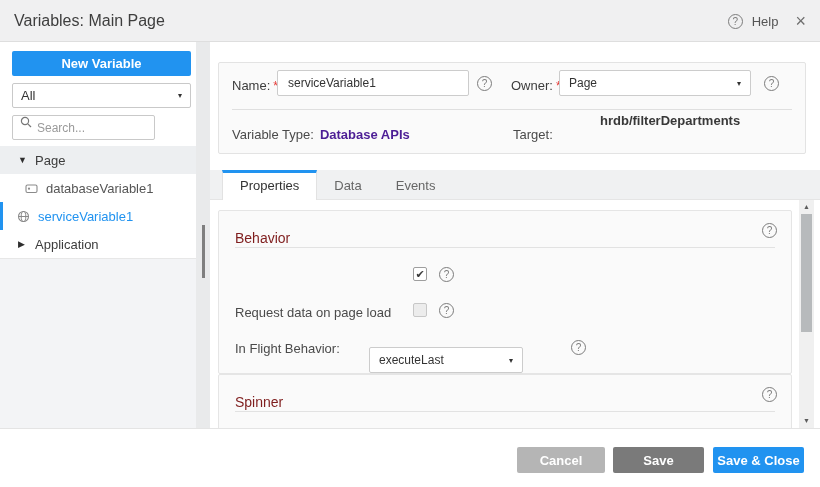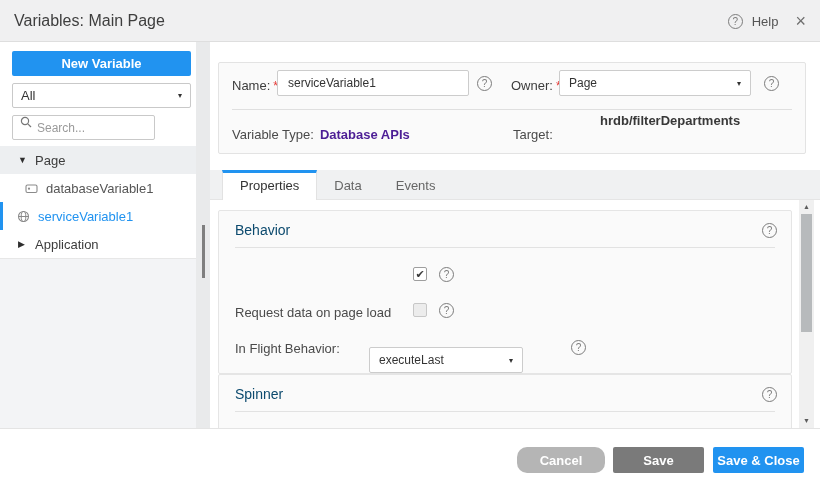--- a/index.html
+++ b/index.html
@@ -69,39 +69,39 @@
   .tabbar { position:absolute; left:0; top:128px; width:610px; height:30px; background:#f0f1f2;
             border-bottom:1px solid #e5e5e5; display:flex; padding-left:12px; }
   .tab { padding:0 17px; font-size:13px; color:#666; border-top:3px solid transparent; line-height:26px; height:30px; }
   .tab-active { background:#fff; color:#333; border-top:3px solid var(--accent);
                 border-left:1px solid #e2e2e2; border-right:1px solid #e2e2e2; height:31px; }
 
   .scroll { position:absolute; left:0; top:158px; width:610px; height:228px; background:#fff; overflow:hidden; }
   .card { position:absolute; left:8px; width:574px; background:#fafafa; border:1px solid #e5e5e5; border-radius:2px; }
   .card-behavior { top:10px; height:164px; }
   .card-spinner { top:174px; height:70px; }
-  .card-title { position:absolute; left:16px; top:11px; font-size:14px; color:#0c4a6e; }
+  .card-title { position:absolute; left:16px; top:19px; font-size:14px; color:#7f1d1d; }
   .card-q { position:absolute; right:14px; top:12px; }
   .card-divider { position:absolute; left:16px; right:16px; top:36px; height:1px; background:#e2e2e2; }
   .plabel { position:absolute; font-size:13px; color:#4a4a4a; }
   .checkbox { position:absolute; width:14px; height:14px; border:1px solid #9e9e9e; border-radius:2px;
               background:#fff; font-size:11px; line-height:13px; text-align:center; color:#3a3a3a; }
   .checkbox.unchecked { background:#ececec; border-color:#c7c7c7; }
   .inflight-dd { position:absolute; left:150px; top:136px; width:154px; height:26px; }
 
   .vscroll { position:absolute; left:589px; top:158px; width:15px; height:228px; background:#f0f0f0; }
   .vs-arrow { position:absolute; left:0; width:15px; height:12px; font-size:7px; color:#5c5c5c; text-align:center; line-height:12px; }
   .vs-up { top:1px; } .vs-down { bottom:1px; }
   .vs-thumb { position:absolute; left:2px; top:14px; width:11px; height:118px; background:#b7babc; }
 
   
   .ftr { position:absolute; left:0; top:428px; width:820px; height:59px; background:#fff; border-top:1px solid #e4e4e4; }
   .fbtn { position:absolute; top:18px; height:26px; border:none; border-radius:2px; color:#fff;
           font-size:13px; font-weight:bold; font-family:inherit; }
-  .btn-cancel { left:517px; width:88px; background:#b5b5b5;border-radius:10px; }
+  .btn-cancel { left:517px; width:88px; background:#b5b5b5; }
   .btn-save { left:613px; width:91px; background:#7a7a7a; }
   .btn-saveclose { left:713px; width:91px; background:var(--accent); }
 
   svg { display:block; }
 </style>
 </head>
 <body>
 
 <div class="app" style="--accent:#2193f0">
 

